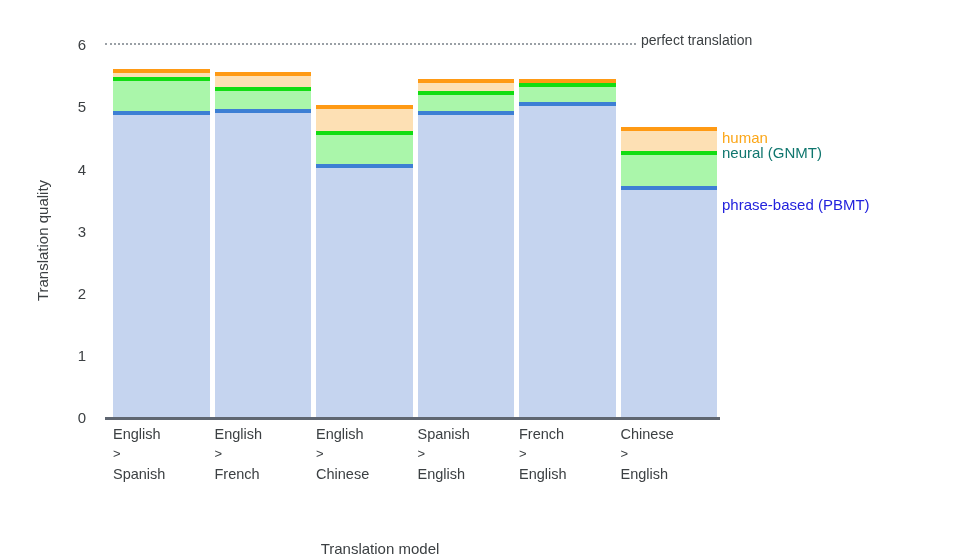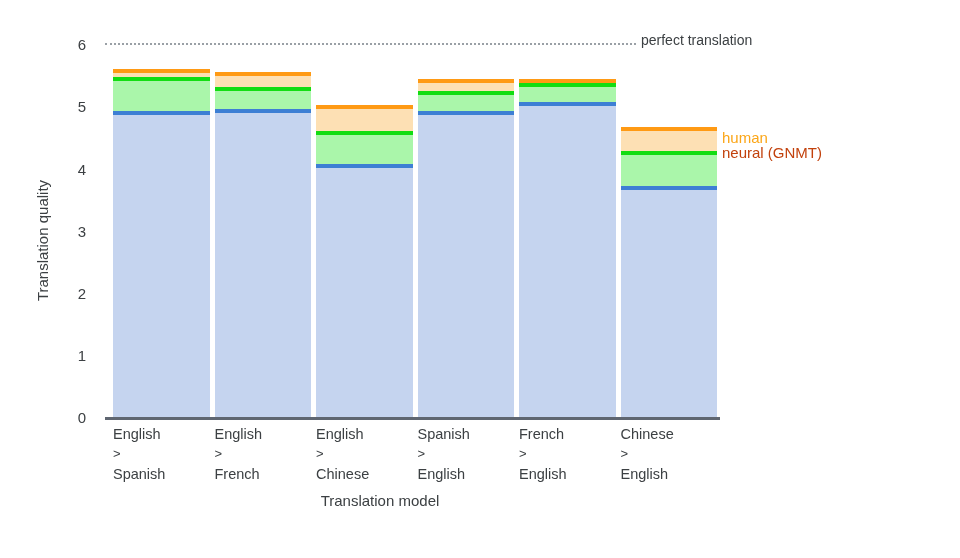--- a/index.html
+++ b/index.html
@@ -10,21 +10,21 @@
   }
   #chart-root{position:relative;width:960px;height:558px;}
 
   
   .y-axis-title{
     position:absolute;left:-68px;top:232px;width:220px;
     transform:rotate(-90deg);transform-origin:center center;
     text-align:center;font-size:15px;color:#3c4043;white-space:nowrap;
   }
   .x-axis-title{
-    position:absolute;left:0;top:492px;width:760px;
+    position:absolute;left:0;top:540px;width:760px;
     text-align:center;font-size:15px;color:#3c4043;
   }
 
   
   .y-tick{
     position:absolute;left:40px;width:46px;text-align:right;
     font-size:15px;color:#3c4043;transform:translateY(-50%);
   }
 
   
@@ -51,21 +51,21 @@
   .line{position:absolute;left:0;width:100%;height:4px;}
   .line-pbmt{background:#3d7fd4;}
   .line-gnmt{background:#12dd12;}
   .line-human{background:#ff9a14;}
 
   
   .legend-item{
     position:absolute;left:722px;font-size:15px;white-space:nowrap;
   }
   .lg-human{color:#fba618;}
-  .lg-gnmt{color:#c2410c;}
+  .lg-gnmt{color:#0f766e;}
   .lg-pbmt{color:#2222dd;}
 
   
   .x-label{
     position:absolute;top:424px;text-align:left;font-size:14.5px;
     color:#3c4043;line-height:1.45;
   }
   .x-label span{display:block;}
   .x-sep{font-size:13px;}
 </style>
@@ -137,20 +137,21 @@
         <div class="line line-gnmt" style="bottom: 262.208px;"></div>
         <div class="seg seg-pbmt" style="bottom: 0px; height: 228.773px;"></div>
         <div class="line line-pbmt" style="bottom: 226.773px;"></div>
       </div>
     </div>
 
   <div class="baseline"></div>
 
   <div class="legend-item lg-human" id="legend-human" style="top: 129px;">human</div>
   <div class="legend-item lg-gnmt" id="legend-gnmt" style="top: 143.792px;">neural (GNMT)</div>
+  <div class="legend-item lg-pbmt" id="legend-pbmt" style="top: 196.227px;">phrase-based (PBMT)</div>
 
 <div class="x-label" style="left: 113px; top: 424px; width: 96.5px;">
       <span>English</span>
       <span class="x-sep">&gt;</span>
       <span>Spanish</span>
     </div>
     <div class="x-label" style="left: 214.5px; top: 424px; width: 96.5px;">
       <span>English</span>
       <span class="x-sep">&gt;</span>
       <span>French</span>

